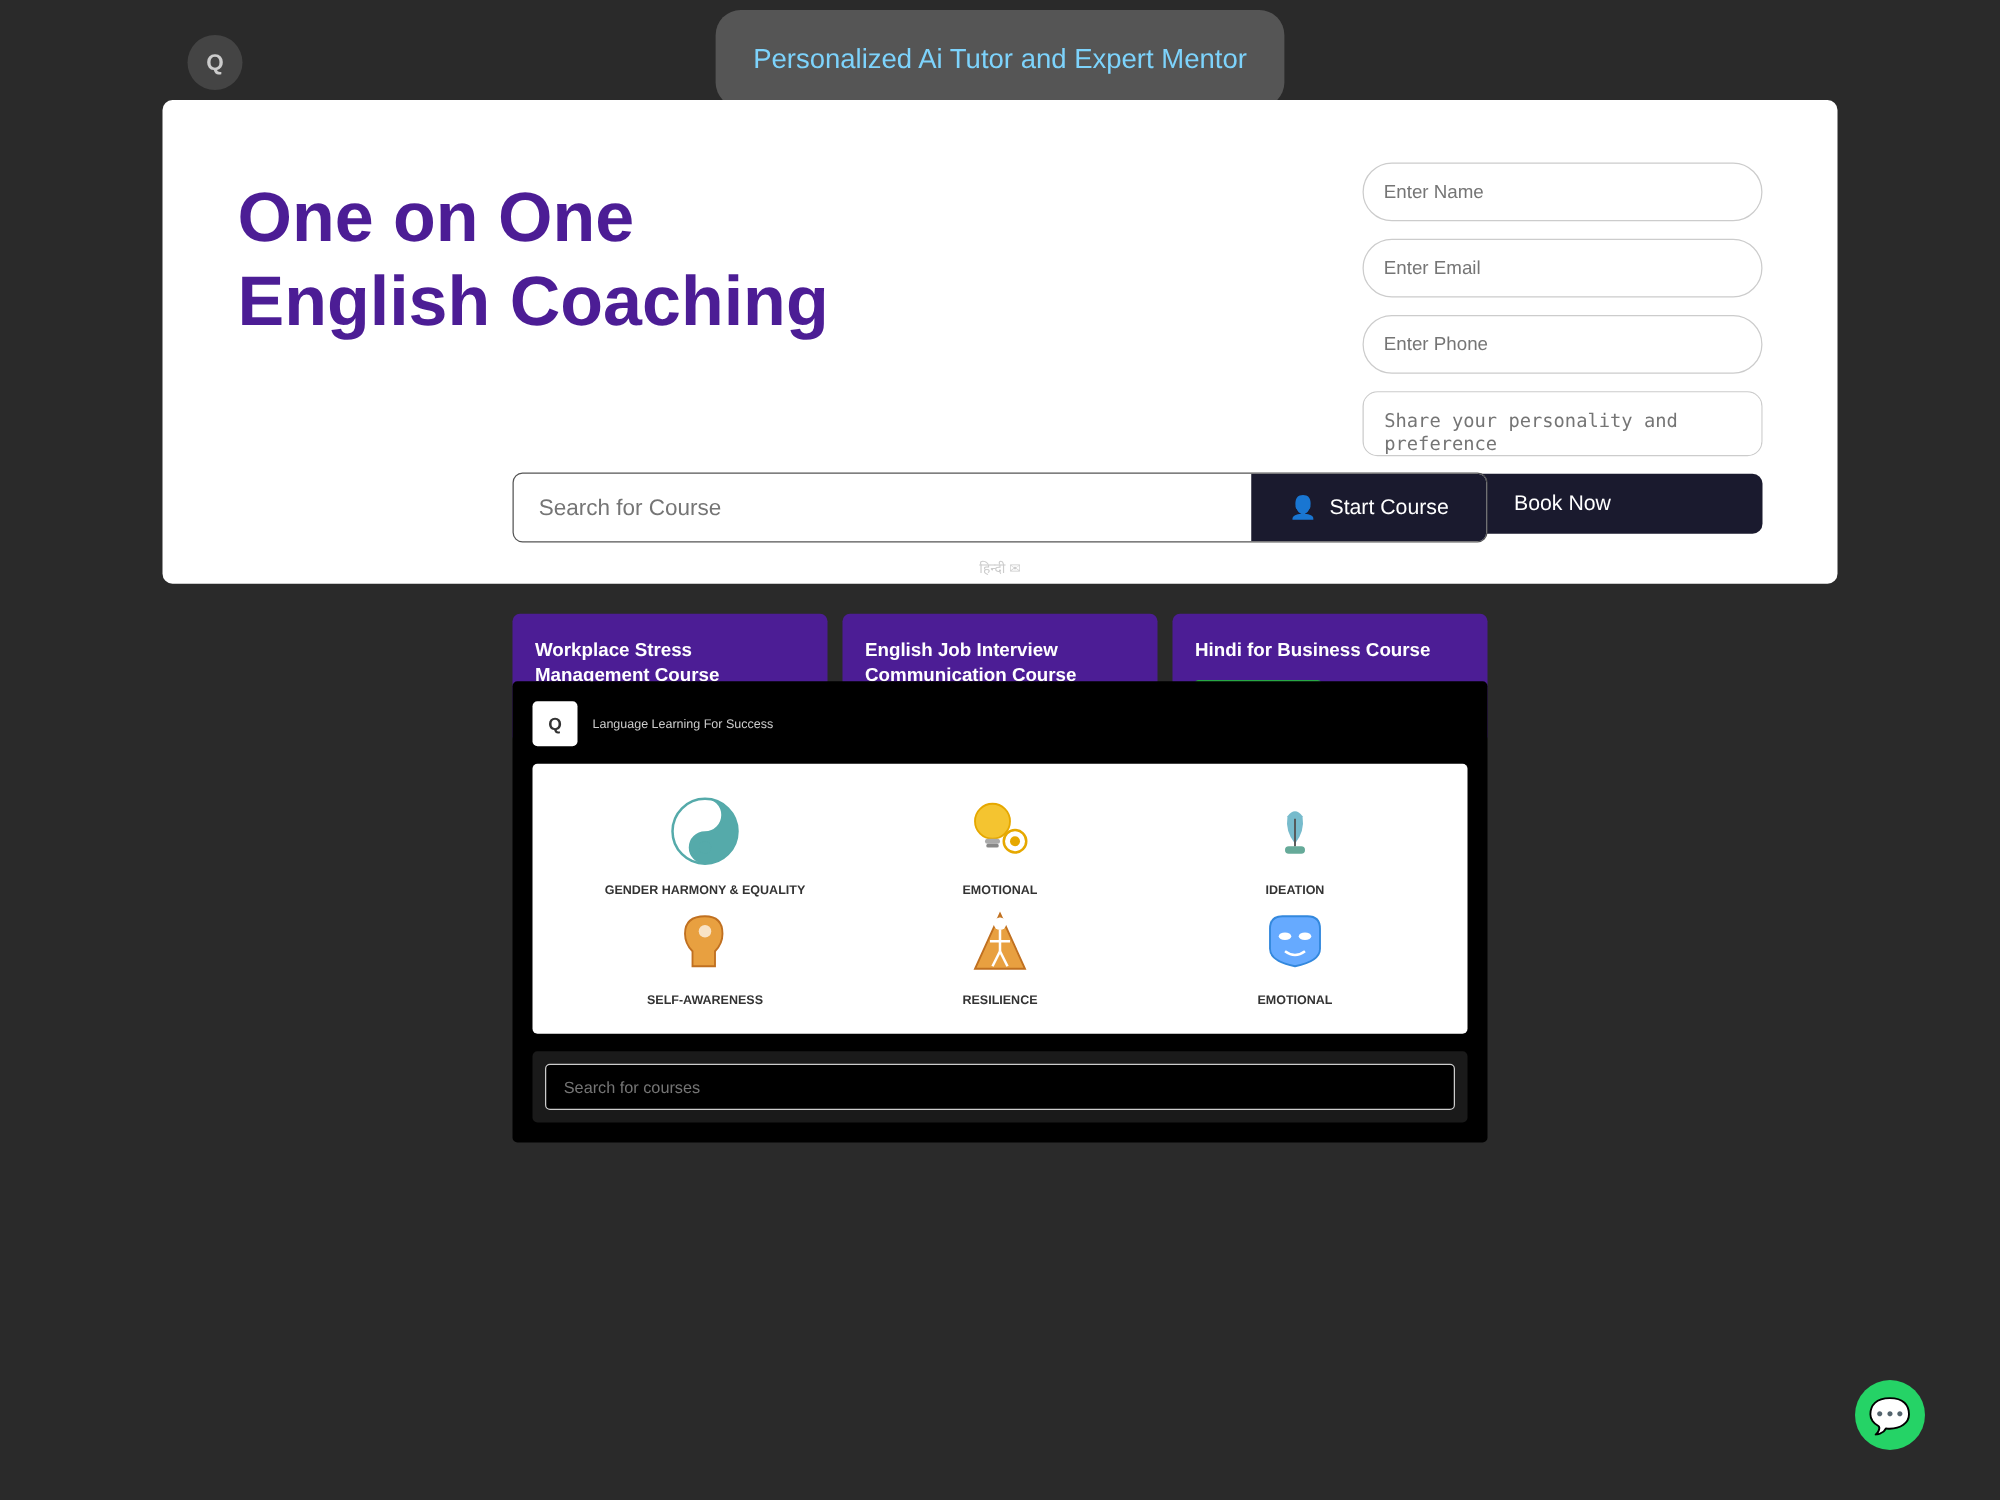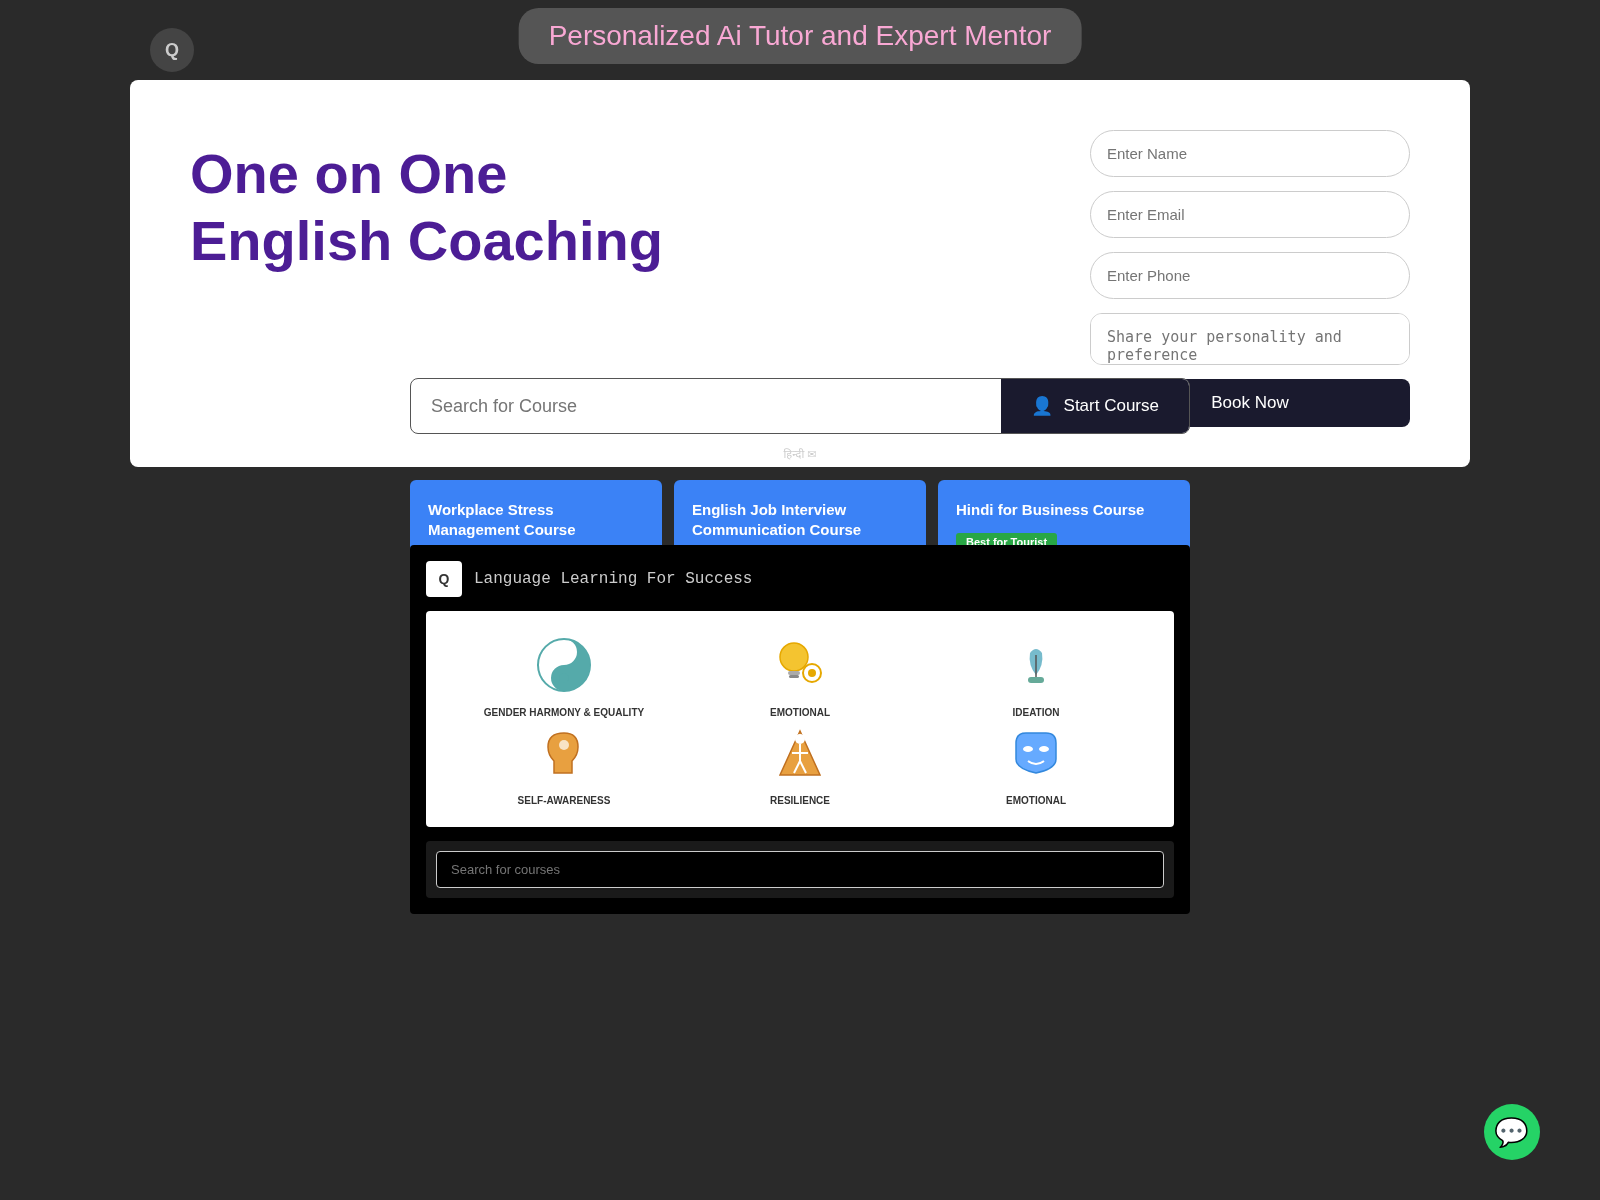--- a/index.html
+++ b/index.html
@@ -11,24 +11,24 @@
       position: relative;
     }
 
     
     .top-pill {
       position: absolute;
       top: 8px;
       left: 50%;
       transform: translateX(-50%);
       background: #555;
-      color: #f9a8d4;
+      color: #7dd3fc;
       border-radius: 20px;
-      padding: 12px 30px;
-      font-size: 28px;
+      padding: 26px 30px;
+      font-size: 22px;
       font-weight: 500;
       white-space: nowrap;
     }
 
     
     .logo-icon {
       position: absolute;
       top: 28px;
       left: 150px;
       width: 44px;
@@ -169,26 +169,27 @@
       top: 480px;
       left: 50%;
       transform: translateX(-50%);
       width: 780px;
       display: flex;
       gap: 12px;
     }
 
     .course-card {
       flex: 1;
-      background: #3b82f6;
+      background: #4c1d95;
       border-radius: 6px;
       padding: 20px 18px 14px 18px;
       color: #fff;
       min-height: 80px;
       position: relative;
+      margin-top: 11px;
     }
 
     .course-card-title {
       font-size: 15px;
       font-weight: 600;
       line-height: 1.3;
       margin-bottom: 12px;
     }
 
     .course-badge {
@@ -229,22 +230,21 @@
       display: flex;
       align-items: center;
       justify-content: center;
       font-weight: bold;
       font-size: 14px;
       color: #333;
     }
 
     .embedded-title {
       color: #ccc;
-      font-size: 16px;
-      font-family: Liberation Mono, monospace;
+      font-size: 10px;
     }
 
     .embedded-image-area {
       background: #fff;
       border-radius: 4px;
       padding: 20px;
       margin-bottom: 14px;
     }
 
     .skills-grid {

